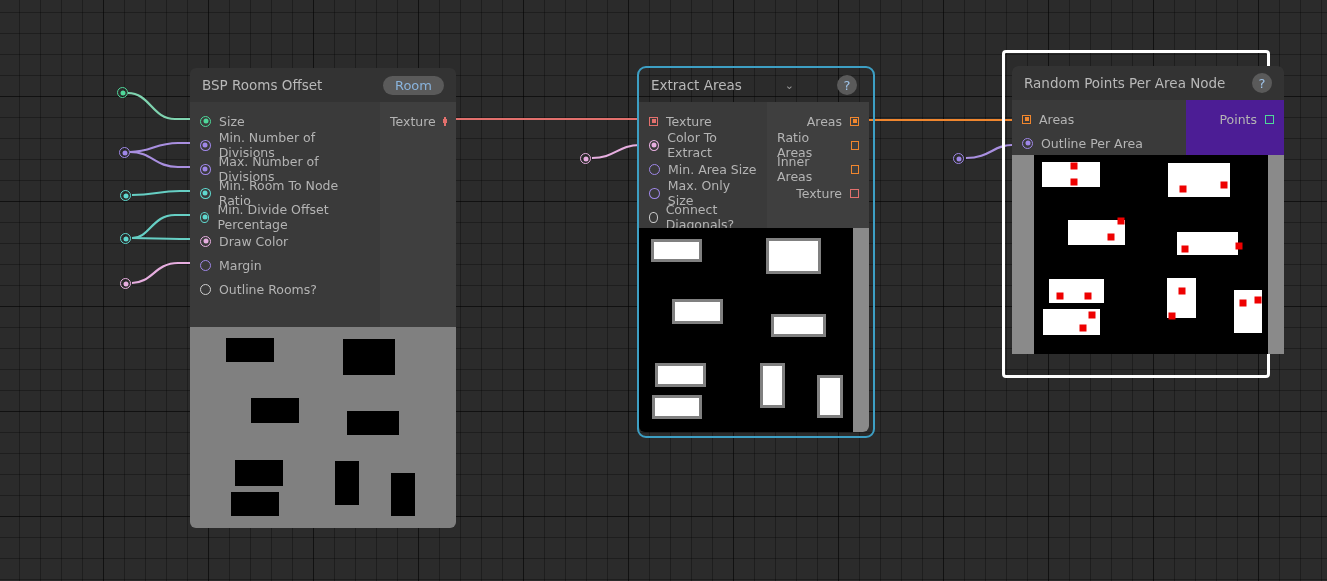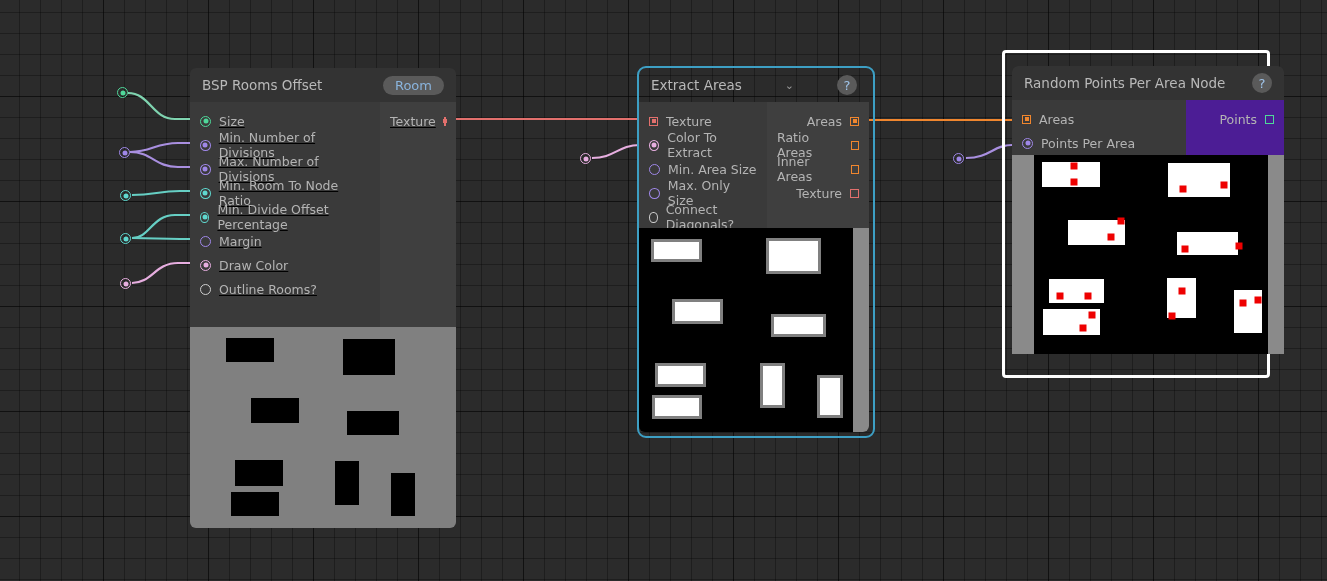--- a/index.html
+++ b/index.html
@@ -163,21 +163,21 @@
 <div class="valnode" style="left:906px;top:143px;width:66px;height:31px;padding:0 8px;">
   <span class="valbox">2</span>
 </div>
 <div class="port filled" style="position:absolute;left:953px;top:153px;color:#9f87e8;border-color:#9f87e8;"></div>
 
 <div class="bignode" style="left:190px;top:68px;width:266px;height:460px;">
   <div class="nodehead" style="background:#333333;justify-content:space-between;">
     <span>BSP Rooms Offset</span>
     <span class="openbtn">Room</span>
   </div>
-  <div class="nodebody" style="height:225px;text-decoration:underline;">
+  <div class="nodebody" style="height:225px;">
     <div class="col-in" style="width:190px;background:#3a3a3a;">
       <div class="row">
         <span class="port filled" style="color:#4fd89a;border-color:#4fd89a;"></span>
         <span>Size</span>
       </div>
       <div class="row">
         <span class="port filled" style="color:#9f87e8;border-color:#9f87e8;"></span>
         <span>Min. Number of Divisions</span>
       </div>
       <div class="row">
@@ -186,26 +186,26 @@
       </div>
       <div class="row">
         <span class="port filled" style="color:#5fd8cf;border-color:#5fd8cf;"></span>
         <span>Min. Room To Node Ratio</span>
       </div>
       <div class="row">
         <span class="port filled" style="color:#5fd8cf;border-color:#5fd8cf;"></span>
         <span>Min. Divide Offset Percentage</span>
       </div>
       <div class="row">
+        <span class="port filled" style="color:#e7aee0;border-color:#e7aee0;"></span>
+        <span>Draw Color</span>
+      </div>
+      <div class="row">
         <span class="port" style="border-color:#9f87e8;"></span>
         <span>Margin</span>
-      </div>
-      <div class="row">
-        <span class="port filled" style="color:#e7aee0;border-color:#e7aee0;"></span>
-        <span>Draw Color</span>
       </div>
       <div class="row">
         <span class="port" style="border-color:#cfcfcf;"></span>
         <span>Outline Rooms?</span>
       </div>
     </div>
     <div class="col-out" style="width:76px;background:#3f3f3f;">
       <div class="row out">
         <span>Texture</span>
         <span class="psq filled" style="color:#e2706d;border-color:#e2706d;"></span>
@@ -293,21 +293,21 @@
     <span class="helpbtn">?</span>
   </div>
   <div class="nodebody" style="height:55px;">
     <div class="col-in" style="width:142px;background:#3a3a3a;">
       <div class="row">
         <span class="psq filled" style="color:#f0862e;border-color:#f0862e;"></span>
         <span>Areas</span>
       </div>
       <div class="row">
         <span class="port filled" style="color:#9f87e8;border-color:#9f87e8;"></span>
-        <span>Points Per Area</span>
+        <span>Outline Per Area</span>
       </div>
     </div>
     <div class="col-out" style="width:98px;background:#4c1d95;">
       <div class="row out">
         <span>Points</span>
         <span class="psq" style="border-color:#4fd89a;"></span>
       </div>
     </div>
   </div>
   <div class="preview" style="height:199px;background:#000000;">

